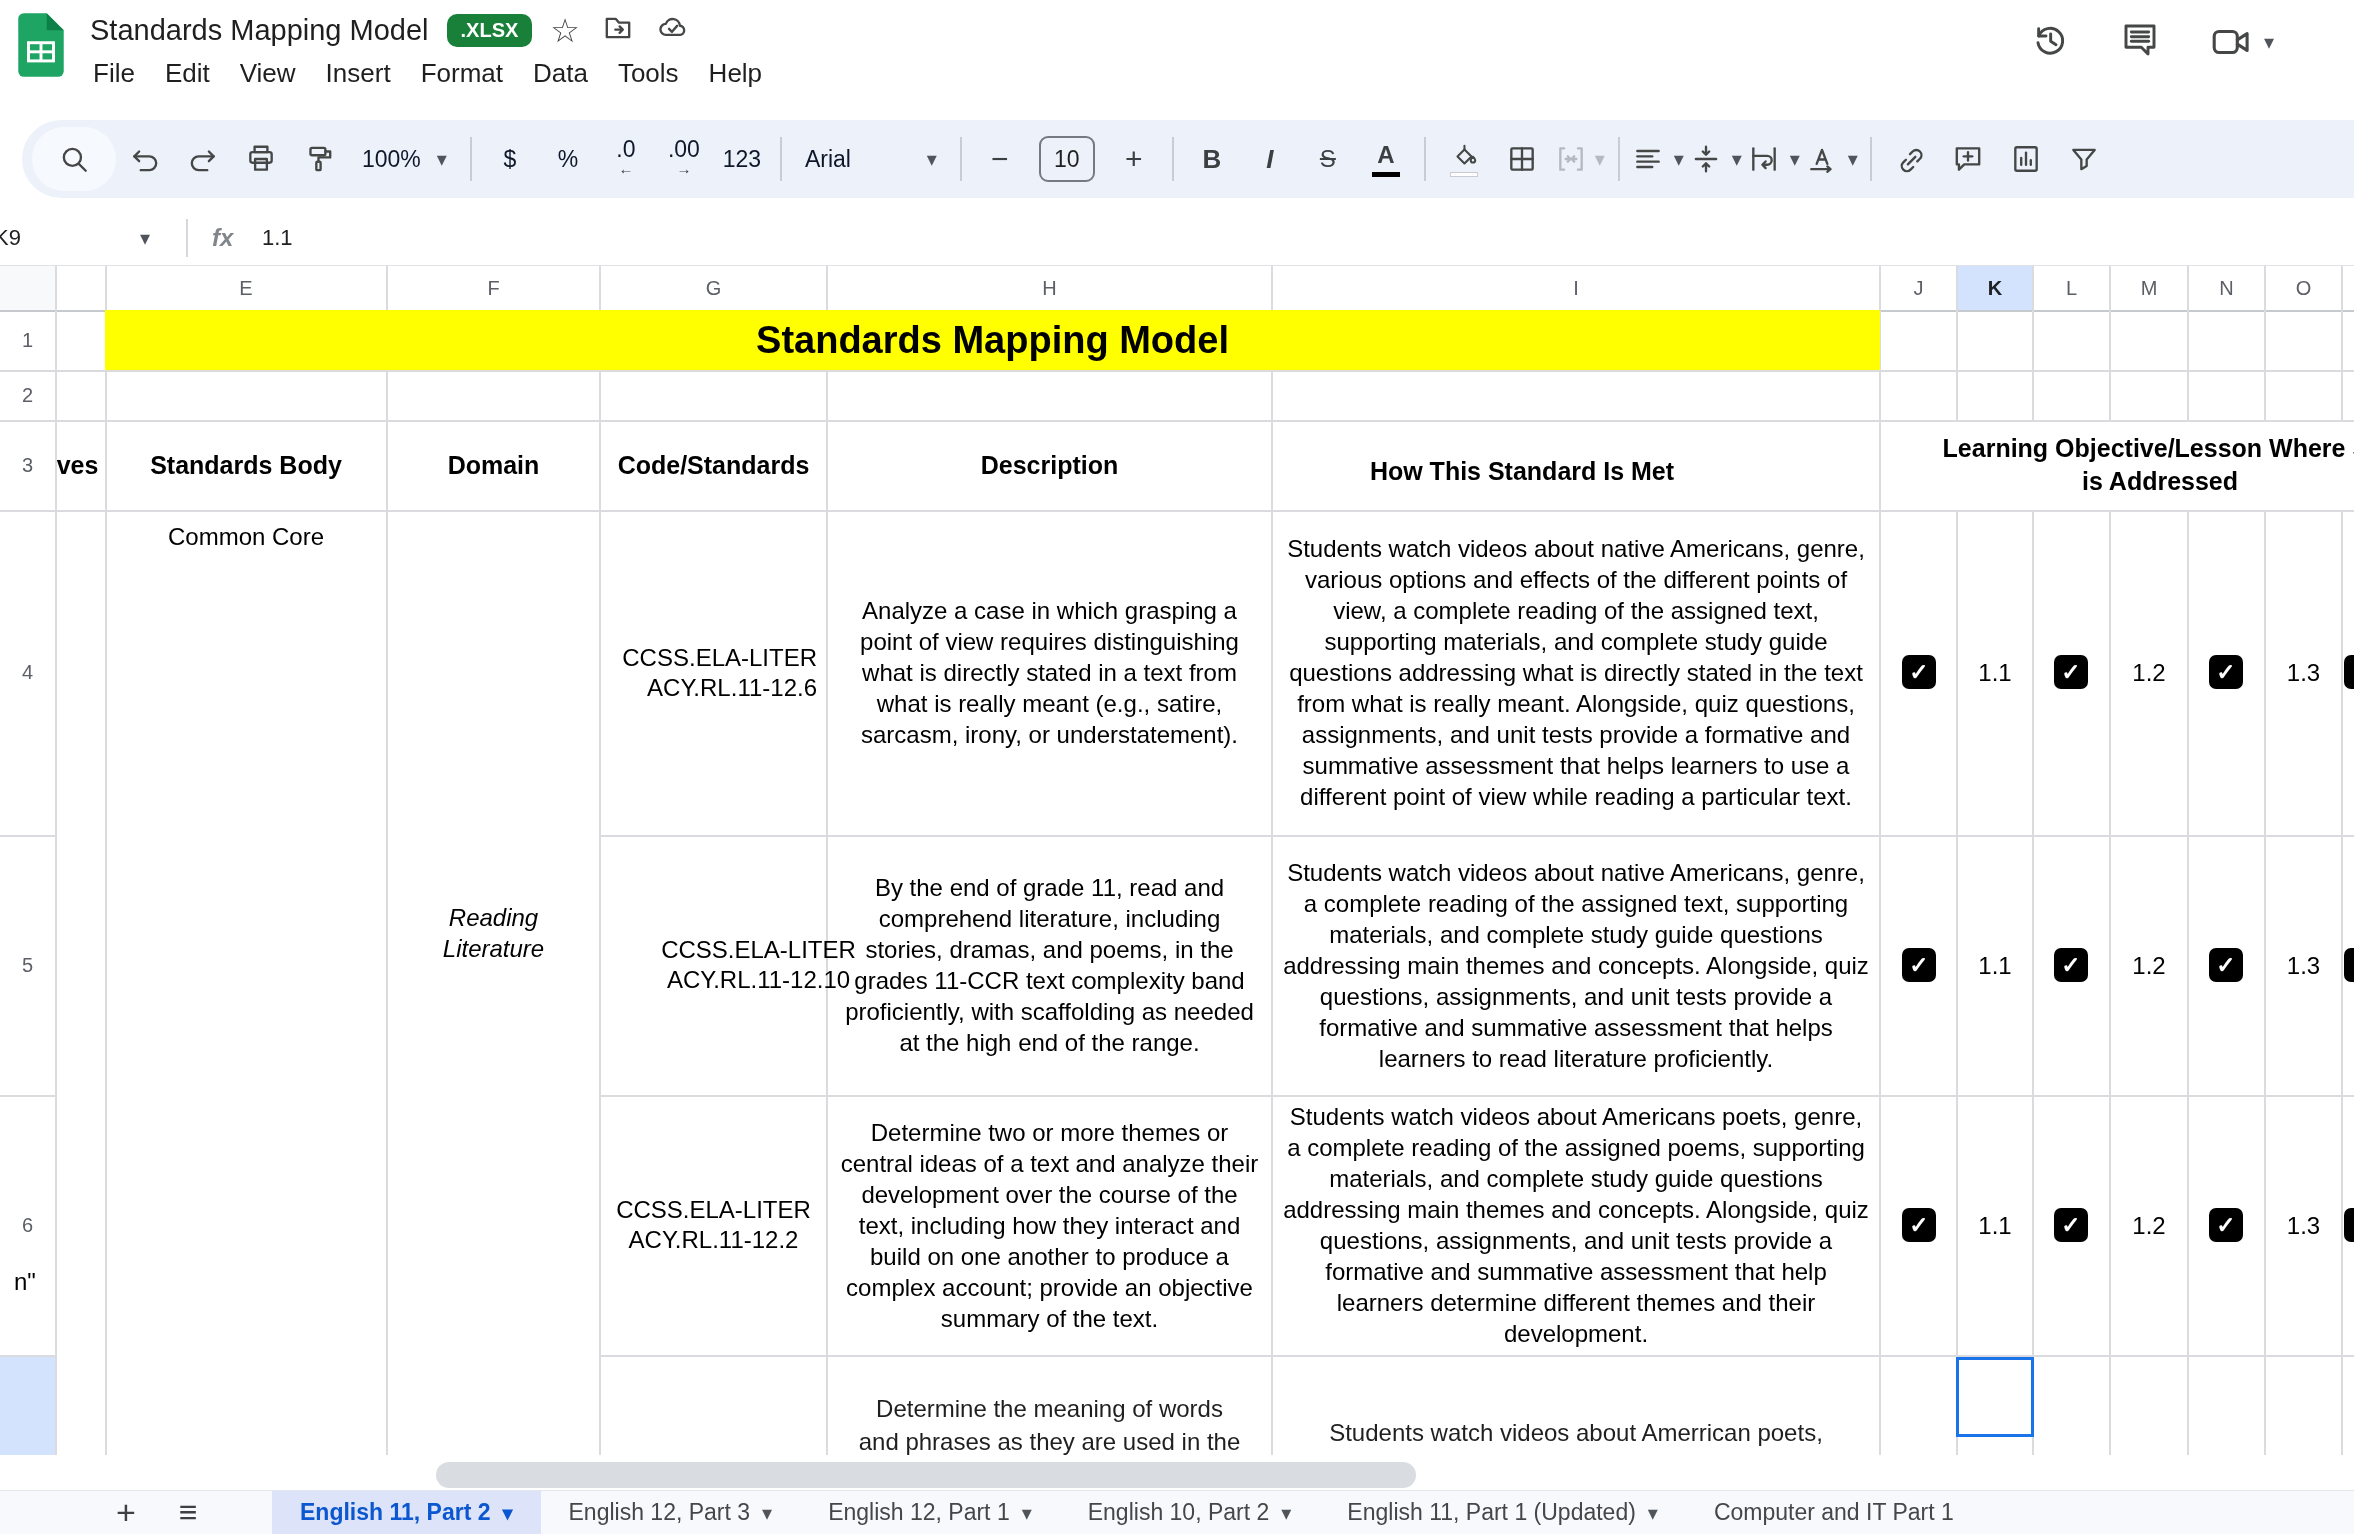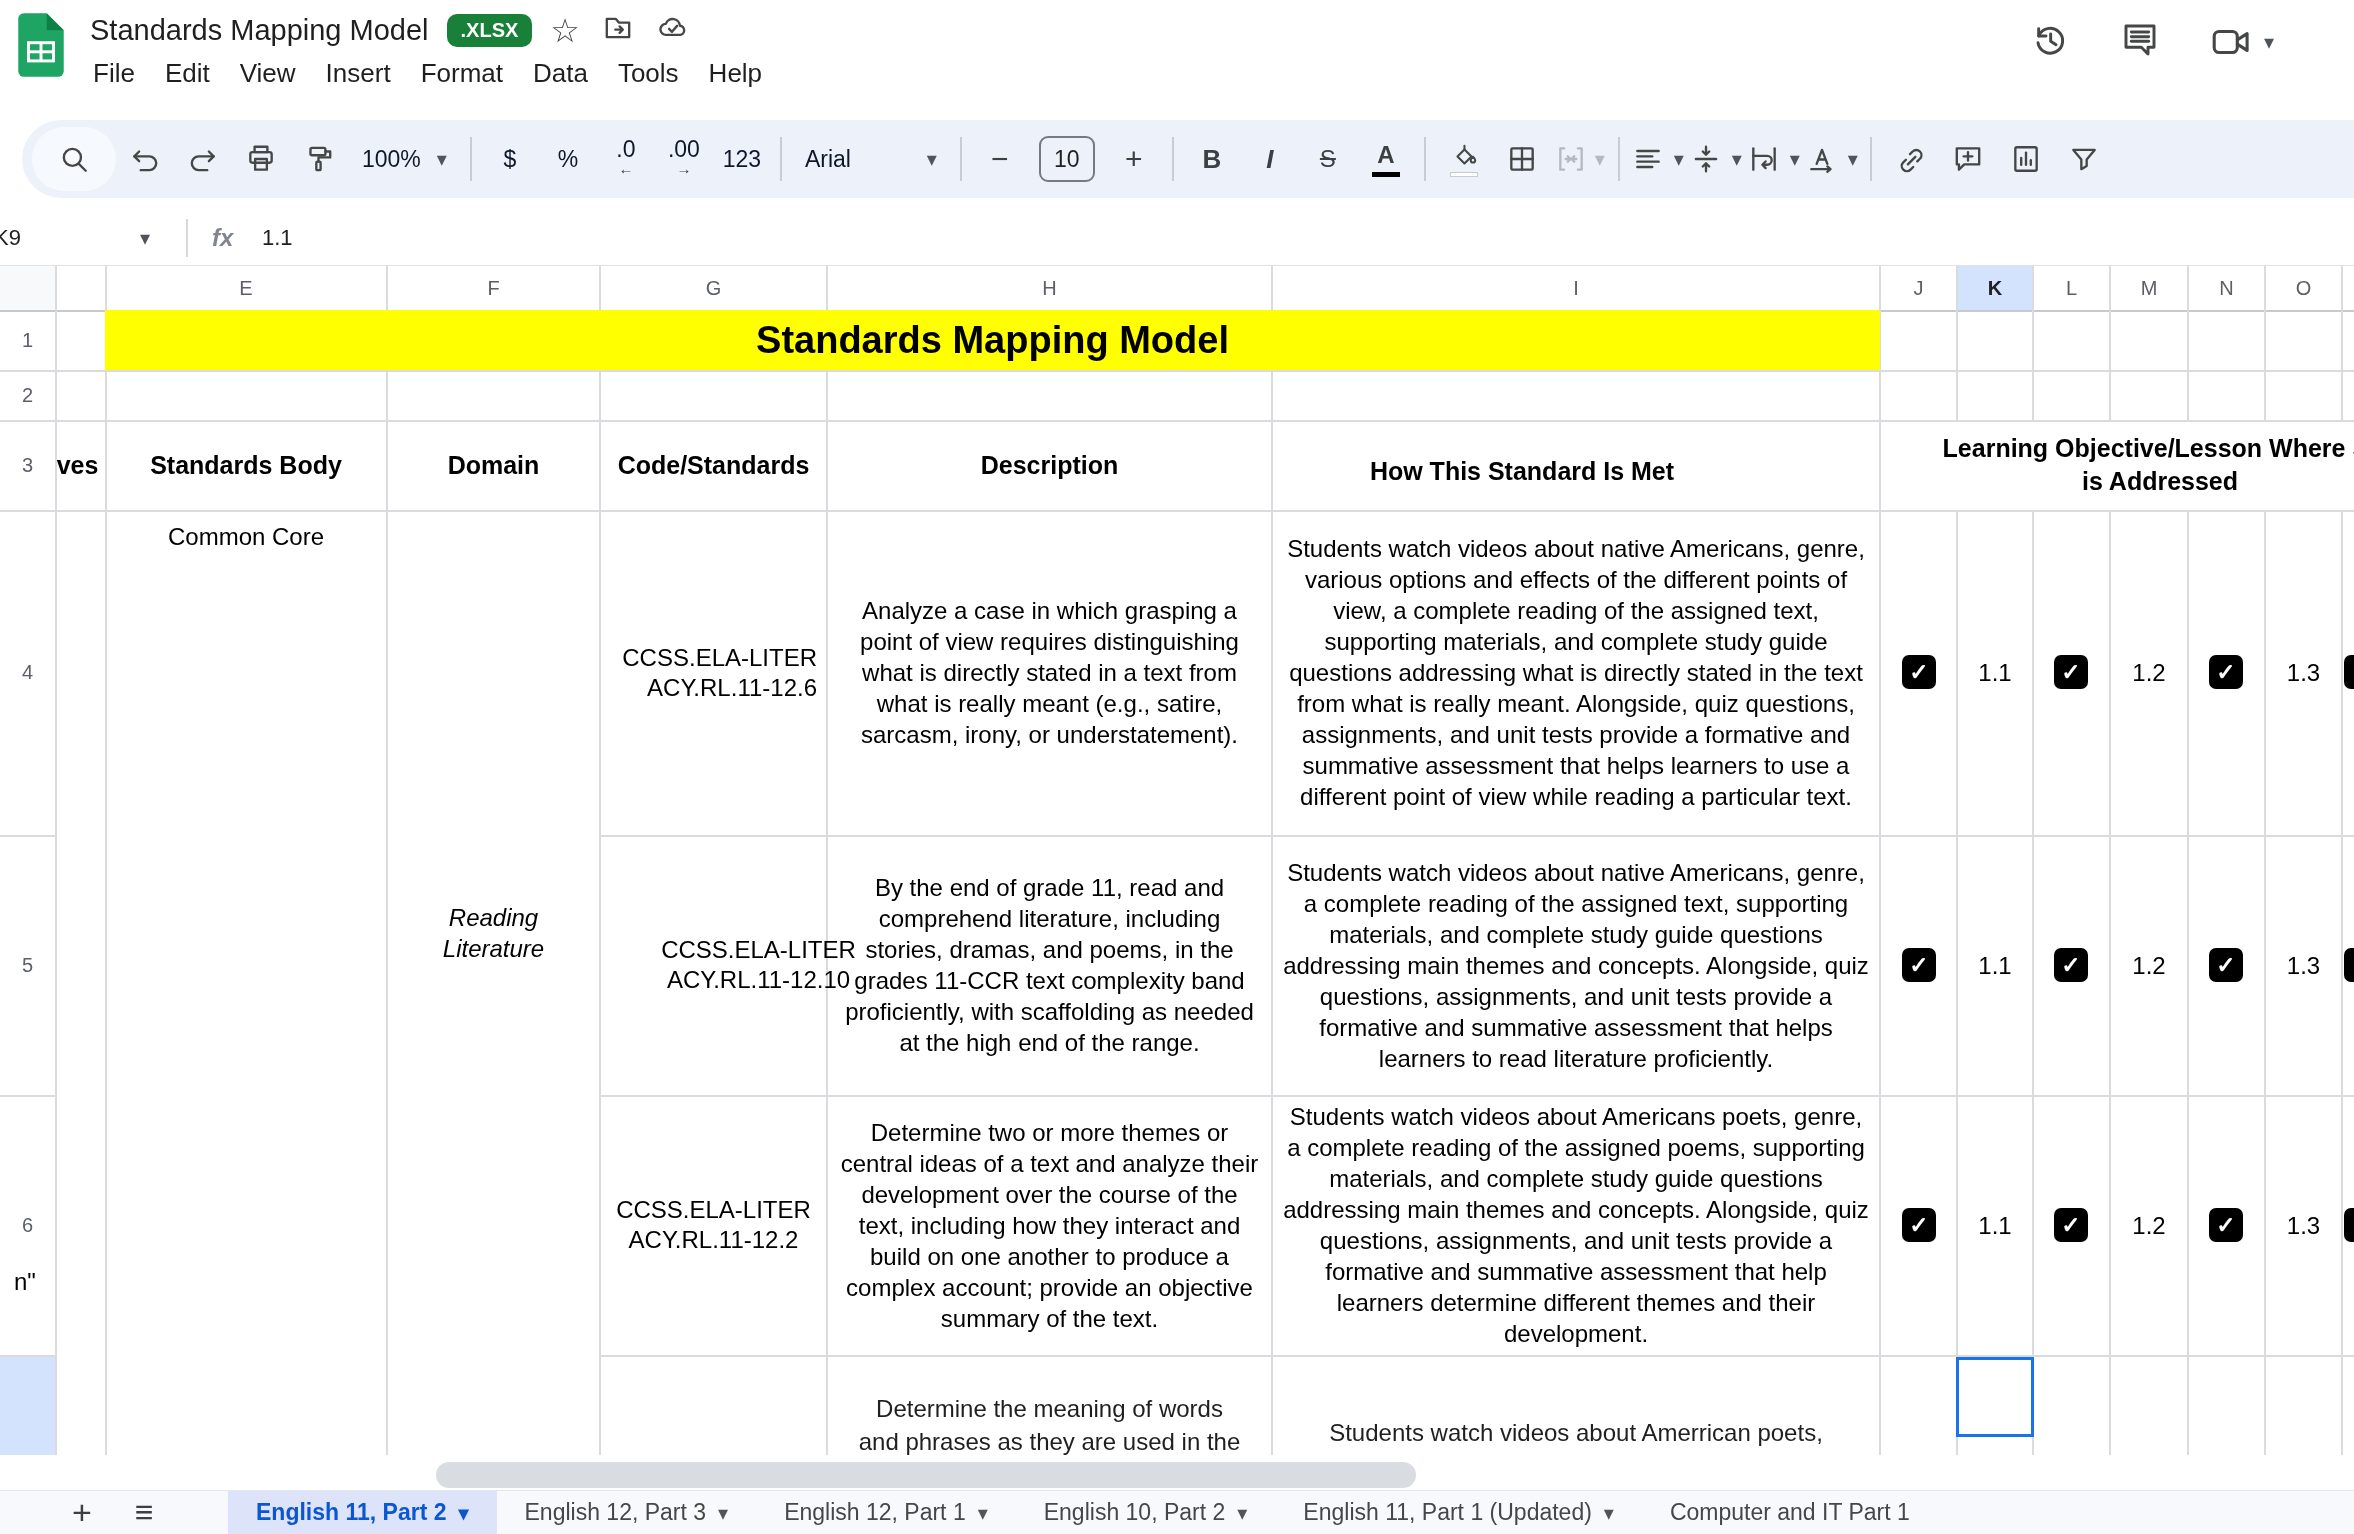--- a/index.html
+++ b/index.html
@@ -72,21 +72,21 @@
   .pt { position:absolute; text-align:center; font-size:24px; line-height:33px; overflow:hidden; z-index:3; }
   .khl { position:absolute; left:1957px; top:0; width:76px; height:44px; background:#d3e3fd; z-index:1;
     display:flex; align-items:center; justify-content:center; font-size:20px; font-weight:700; color:#202124; }
   .rowhl { position:absolute; left:0; top:1090px; width:55px; height:99px; background:#d3e3fd; z-index:1; }
   .selbox { position:absolute; left:1956px; top:1091px; width:78px; height:80px; border:3px solid #1a73e8; z-index:5; background:transparent; }
 
   
   .scrollzone { position:absolute; left:0; top:1455px; width:2354px; height:35px; background:#fff; }
   .hthumb { position:absolute; left:436px; top:7px; width:980px; height:26px; background:#d9dce1; border-radius:14px; }
   .tabbar { position:absolute; left:0; top:1490px; width:2354px; height:44px; background:#f7f9fc;
-    border-top:1px solid #e3e6ea; display:flex; align-items:center; padding-left:60px; }
+    border-top:1px solid #e3e6ea; display:flex; align-items:center; padding-left:104px; }
   .plus::after { content:"+"; font-size:34px; color:#3c4043; }
   .ham::after { content:"≡"; font-size:32px; color:#3c4043; }
   .tbarbtn { width:44px; height:44px; display:flex; align-items:center; justify-content:center; }
   .tbarbtn.second { margin-left:18px; margin-right:28px; }
   .sheettab { height:44px; display:flex; align-items:center; gap:12px; padding:0 28px; font-size:23px; color:#444746; white-space:nowrap; }
   .sheettab.active { background:#dde3f8; color:#0b57d0; font-weight:700; }
   .sheettab.active .dd::after { color:#0b57d0; }
 </style>
 </head>
 <body>

